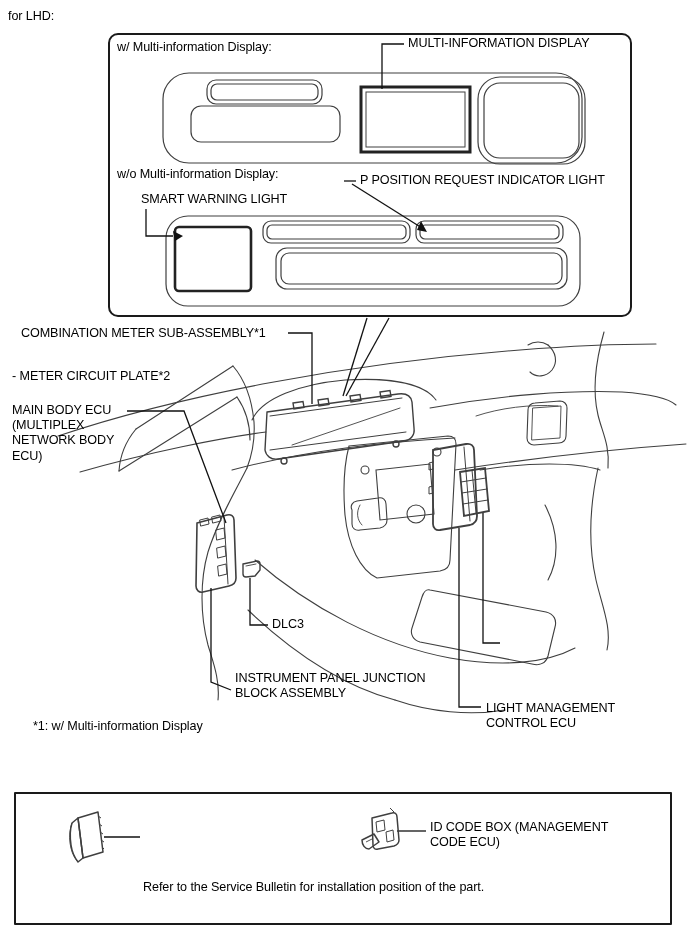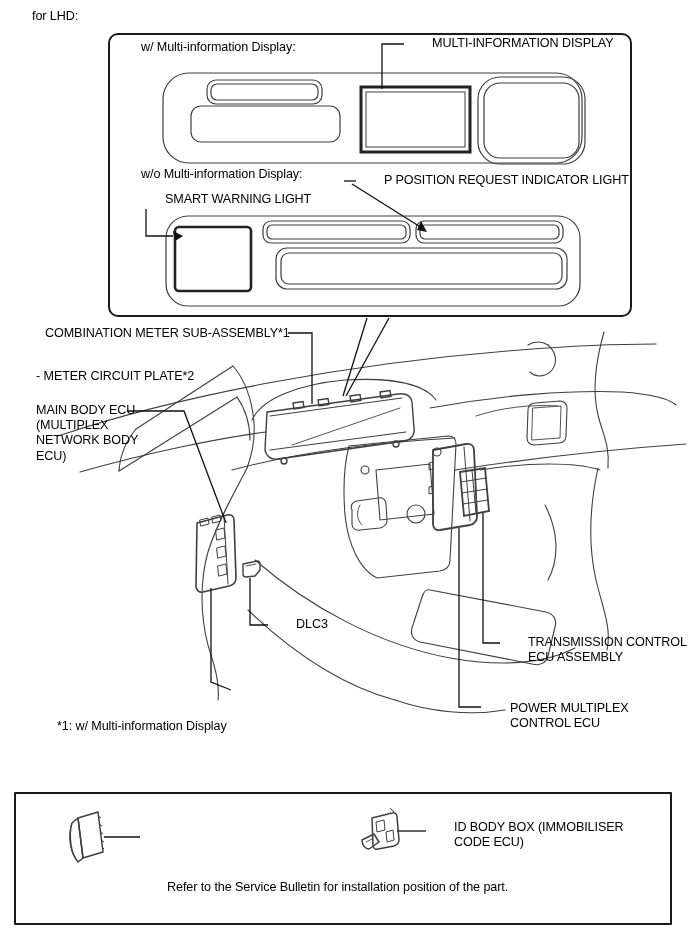--- a/index.html
+++ b/index.html
@@ -4,21 +4,21 @@
 <style>
   html,body{margin:0;padding:0;}
   body{
     width:688px;height:949px;position:relative;background:#ffffff;
     font-family:"Liberation Sans", sans-serif;color:#000;
     -webkit-font-smoothing:antialiased;
   }
   .page{position:absolute;inset:0;width:688px;height:949px;overflow:hidden;}
   .lbl{
     position:absolute;font-size:12.6px;line-height:15.2px;letter-spacing:-0.1px;
-    white-space:pre-line;color:#000;margin-left:24px;
+    white-space:pre-line;color:#000;
   }
   .box{
     position:absolute;border:2px solid #1a1a1a;background:transparent;box-sizing:border-box;
   }
   #top-box{left:108px;top:33px;width:524px;height:284px;border-radius:10px;}
   #bottom-box{left:14px;top:792px;width:658px;height:133px;border-radius:1px;}
   svg.art{position:absolute;left:0;top:0;pointer-events:none;}
 </style>
 </head>
 <body>
@@ -189,29 +189,29 @@
 
   <div class="lbl" style="left:12px;top:369px;">- METER CIRCUIT PLATE*2</div>
 
   <div class="lbl" style="left:12px;top:403px;">MAIN BODY ECU
 (MULTIPLEX
 NETWORK BODY
 ECU)</div>
 
   <div class="lbl" style="left:272px;top:617px;">DLC3</div>
 
-
-  <div class="lbl" style="left:504px;top:635px;">TRANSMISSION CONTROL
-ECU ASSEMBLY</div>
-
-  <div class="lbl" style="left:486px;top:701px;">POWER MULTIPLEX
+  <div class="lbl" style="left:235px;top:671px;">INSTRUMENT PANEL JUNCTION
+BLOCK ASSEMBLY</div>
+
+
+  <div class="lbl" style="left:486px;top:701px;">LIGHT MANAGEMENT
 CONTROL ECU</div>
 
   <div class="lbl" style="left:33px;top:719px;">*1: w/ Multi-information Display</div>
 
 
 
-  <div class="lbl" style="left:430px;top:820px;">ID BODY BOX (IMMOBILISER
+  <div class="lbl" style="left:430px;top:820px;">ID CODE BOX (MANAGEMENT
 CODE ECU)</div>
 
   <div class="lbl" style="left:143px;top:880px;">Refer to the Service Bulletin for installation position of the part.</div>
 
 </div>
 
 </body></html>

